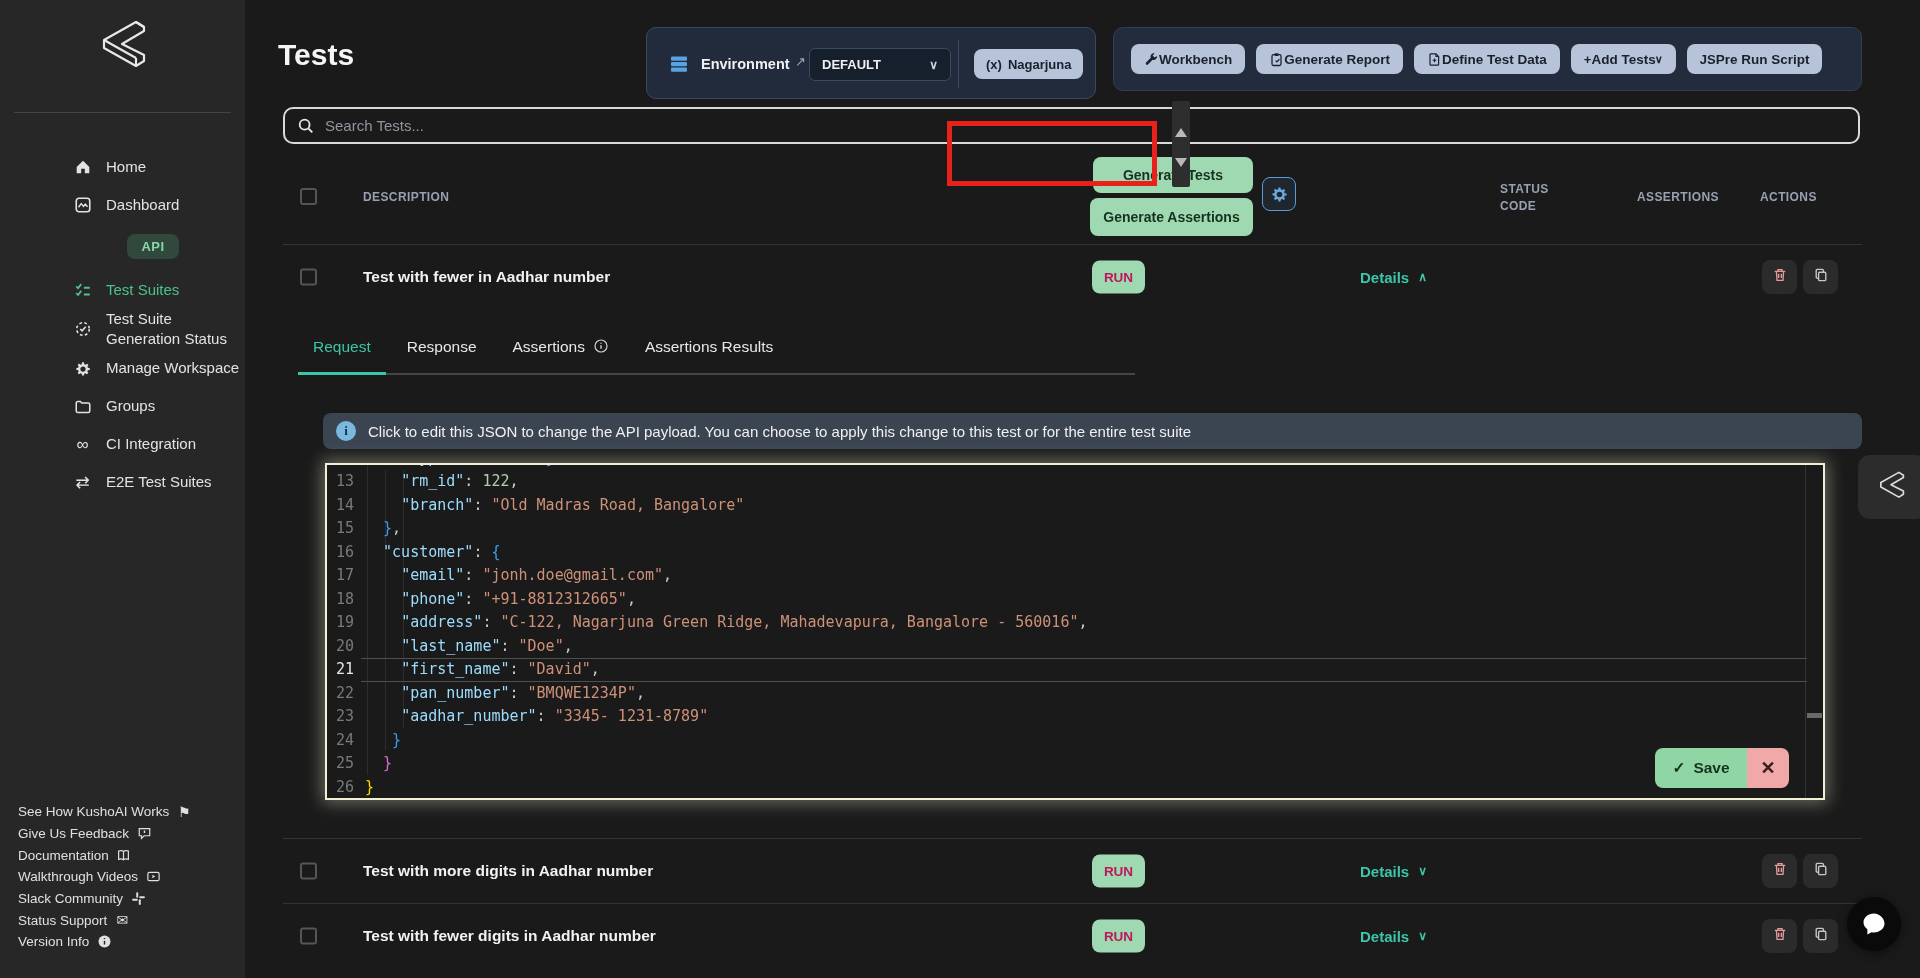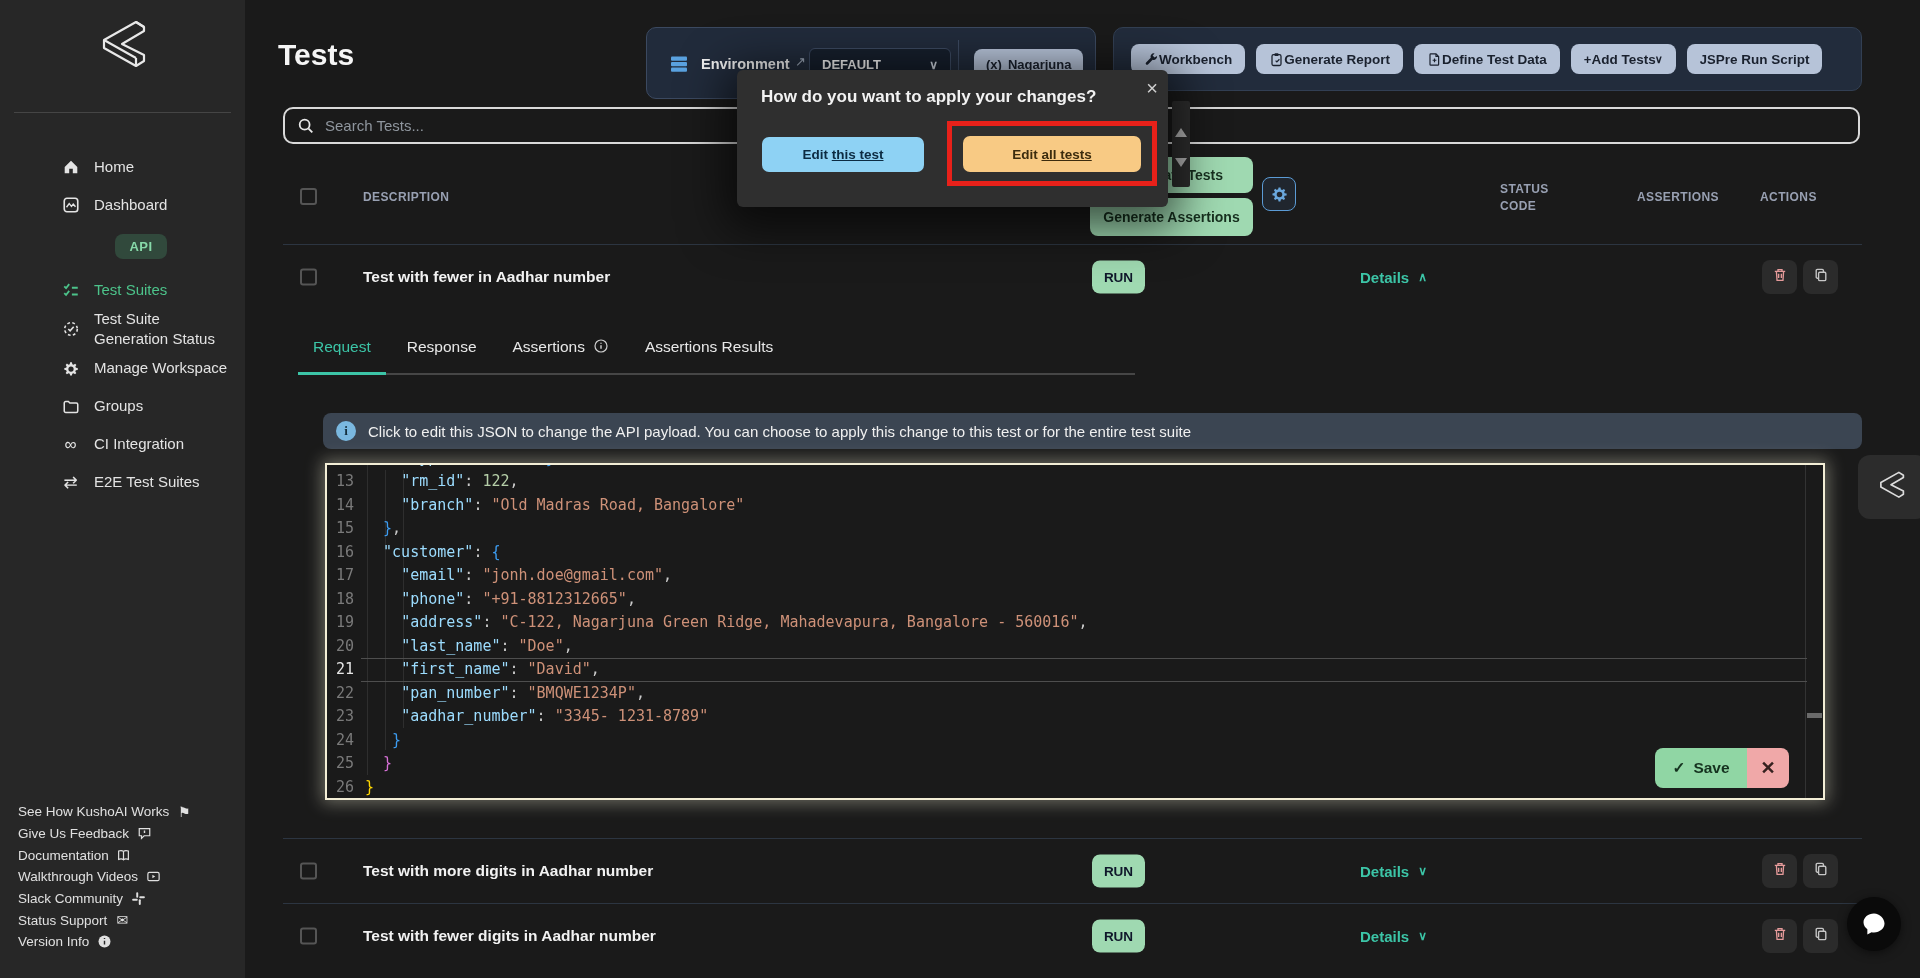--- a/index.html
+++ b/index.html
@@ -5,21 +5,21 @@
   * { margin:0; padding:0; box-sizing:border-box; }
   html,body { background:#111; }
   body { font-family:"Liberation Sans", sans-serif; }
   .screen { position:relative; width:1920px; height:978px; background:#1a1a1a; overflow:hidden; }
 
   
   .sidebar { position:absolute; left:0; top:0; width:245px; height:978px; background:#272727; z-index:6; }
   .logo { position:absolute; left:90px; top:16px; width:64px; height:64px; color:#e8e8e8; }
   .logo svg { width:64px; height:64px; }
   .side-divider { position:absolute; left:14px; top:112px; width:217px; height:1px; background:#454545; }
-  .nav { position:absolute; left:0; top:148px; width:245px;padding-left:37px; }
+  .nav { position:absolute; left:12px; top:148px; width:245px;padding-left:37px; }
   .nav-item { display:flex; align-items:center; gap:14px; padding:0 10px 0 24px; min-height:38px; color:#e3e3e3; font-size:15px; cursor:pointer; }
   .nav-item .icon { width:19px; height:19px; display:flex; align-items:center; justify-content:center; flex:0 0 19px; font-size:17px; line-height:1; }
   .nav-item .icon svg { width:18px; height:18px; }
   .nav-item.active { color:#4cc38a; }
   .nav-label { line-height:1.35; }
   .api-badge-wrap { display:flex; justify-content:center; padding:10px 0 12px; }
   .api-badge { background:#31493c; color:#86d8a8; font-weight:bold; font-size:13px; padding:5px 14px; border-radius:8px; letter-spacing:.5px; }
   .side-footer { position:absolute; left:18px; top:801px; width:220px; }
   .foot-link { display:flex; align-items:center; gap:7px; height:21.7px; color:#e0e0e0; font-size:13.5px; cursor:pointer; white-space:nowrap; }
   .foot-link .icon { width:16px; height:16px; display:flex; align-items:center; justify-content:center; font-size:14px; }
@@ -50,21 +50,21 @@
   .search-box input { flex:1; background:transparent; border:none; outline:none; color:#e8e8e8; font-size:15px; font-family:inherit; }
   .search-box input::placeholder { color:#8f969e; }
 
   
   .checkbox { position:absolute; width:17px; height:17px; border:2px solid #555; border-radius:3px; background:transparent; cursor:pointer; }
   .col-hdr { position:absolute; font-size:12px; font-weight:bold; color:#98a0b2; letter-spacing:.4px; }
   .divider { position:absolute; left:283px; width:1579px; height:1px; background:#2c3541; }
   .test-row { position:absolute; left:245px; width:1675px; }
   .row-title { position:absolute; left:118px; top:50%; transform:translateY(-50%); font-size:15.5px; font-weight:bold; color:#f2f2f2; }
   .row-check { position:absolute; left:55px; top:50%; transform:translateY(-50%); width:17px; height:17px; border:2px solid #555; border-radius:3px; cursor:pointer; }
-  .run-btn { position:absolute; left:847px; top:50%; transform:translateY(-50%); width:53px; height:33px; background:#9fd9b1; color:#0f172a; border:none; border-radius:8px; font-weight:bold; font-size:13.5px; cursor:pointer; font-family:inherit; }
+  .run-btn { position:absolute; left:847px; top:50%; transform:translateY(-50%); width:53px; height:33px; background:#9fd9b1; color:#be185d; border:none; border-radius:8px; font-weight:bold; font-size:13.5px; cursor:pointer; font-family:inherit; }
   .details-lnk { position:absolute; left:1115px; top:50%; transform:translateY(-50%); color:#3cc5a7; font-size:15px; font-weight:bold; cursor:pointer; display:flex; align-items:center; gap:9px; }
   .details-lnk .caret { font-size:12px; }
   .icon-btn { position:absolute; top:50%; transform:translateY(-50%); width:35px; height:34px; background:#2b2b2b; border:none; border-radius:8px; display:flex; align-items:center; justify-content:center; cursor:pointer; }
   .icon-btn svg { width:16px; height:16px; }
   .icon-btn.trash { left:1517px; color:#e59a9a; }
   .icon-btn.copy { left:1558px; color:#c7c7c7; }
 
   
   .tabs { position:absolute; left:298px; top:338px; width:837px; height:37px; display:flex; gap:6px; border-bottom:2px solid #464646; z-index:1; }
   .tab { position:relative; padding:0 15px; height:35px; display:flex; gap:8px; font-size:15.5px; color:#e8e8e8; cursor:pointer; }
@@ -470,30 +470,20 @@
   <div class="save-group">
     <button class="save-btn">
       <span>✓</span>
       <span>Save</span>
     </button>
     <button class="save-close">
       <span>✕</span>
     </button>
   </div>
 
-  <div class="modal">
-    <div class="modal-title">How do you want to apply your changes?</div>
-    <button class="modal-close">×</button>
-    <button class="edit-this">
-      <span>Edit </span><span class="und">this test</span>
-    </button>
-    <button class="edit-all">
-      <span>Edit </span><span class="und">all tests</span>
-    </button>
-  </div>
   <div class="red-box"></div>
 
   <div class="float-logo">
     <svg viewBox="0 0 64 64" fill="none" stroke="currentColor" stroke-width="3" stroke-linejoin="round">
       <path d="M46 6 L14 24 v8 L46 50 l8-5 v-6 L32 28 54 15 v-4 z"></path>
     </svg>
   </div>
   <button class="chat-fab">
     <span style="display:flex;">
       <svg viewBox="0 0 24 24" fill="currentColor">

